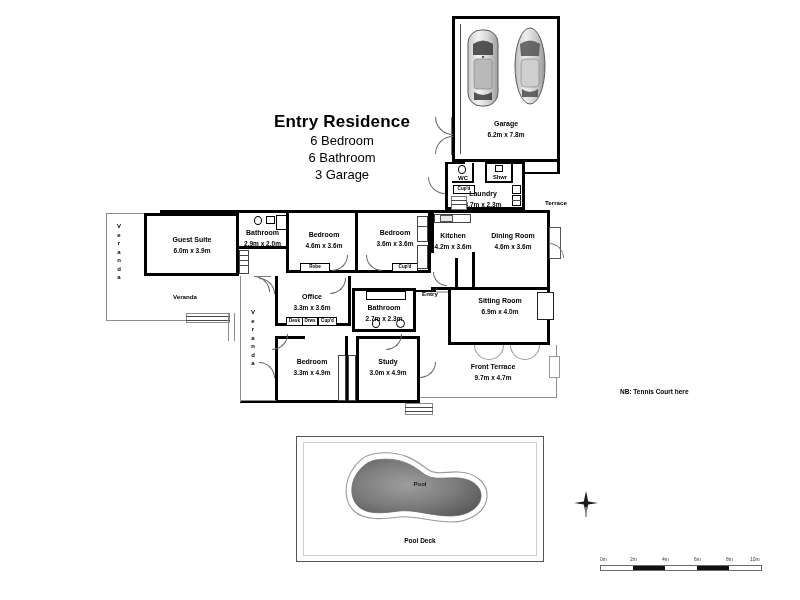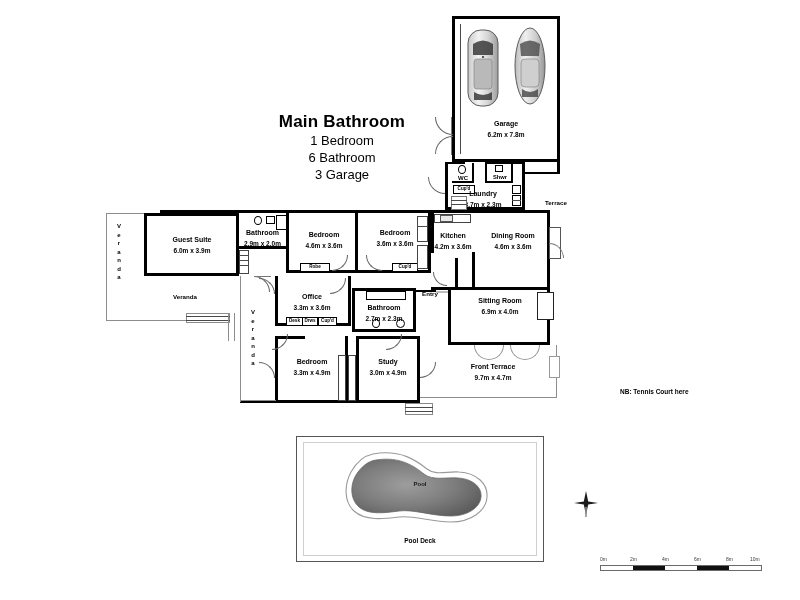--- a/index.html
+++ b/index.html
@@ -61,22 +61,22 @@
   #nb-note{position:absolute;left:620px;top:388px;font-size:6.5px;font-weight:bold;}
 
   #compass{position:absolute;left:572px;top:489px;width:28px;height:30px;}
 </style>
 </head>
 <body>
 
 <div id="stage">
 
   <div id="title-block">
-    <div id="main-title">Main Bathroom</div>
-    <div class="spec-line">1 Bedroom</div>
+    <div id="main-title">Entry Residence</div>
+    <div class="spec-line">6 Bedroom</div>
     <div class="spec-line">6 Bathroom</div>
     <div class="spec-line">3 Garage</div>
   </div>
 
   <div class="wall" style="left:452px;top:16px;width:108px;height:3px;"></div>
   <div class="wall" style="left:452px;top:16px;width:3px;height:146px;"></div>
   <div class="wall" style="left:557px;top:16px;width:3px;height:146px;"></div>
   <div class="wall" style="left:452px;top:159px;width:108px;height:3px;"></div>
 
   <div class="hair" style="left:460px;top:24px;width:.6px;height:130px;"></div>

